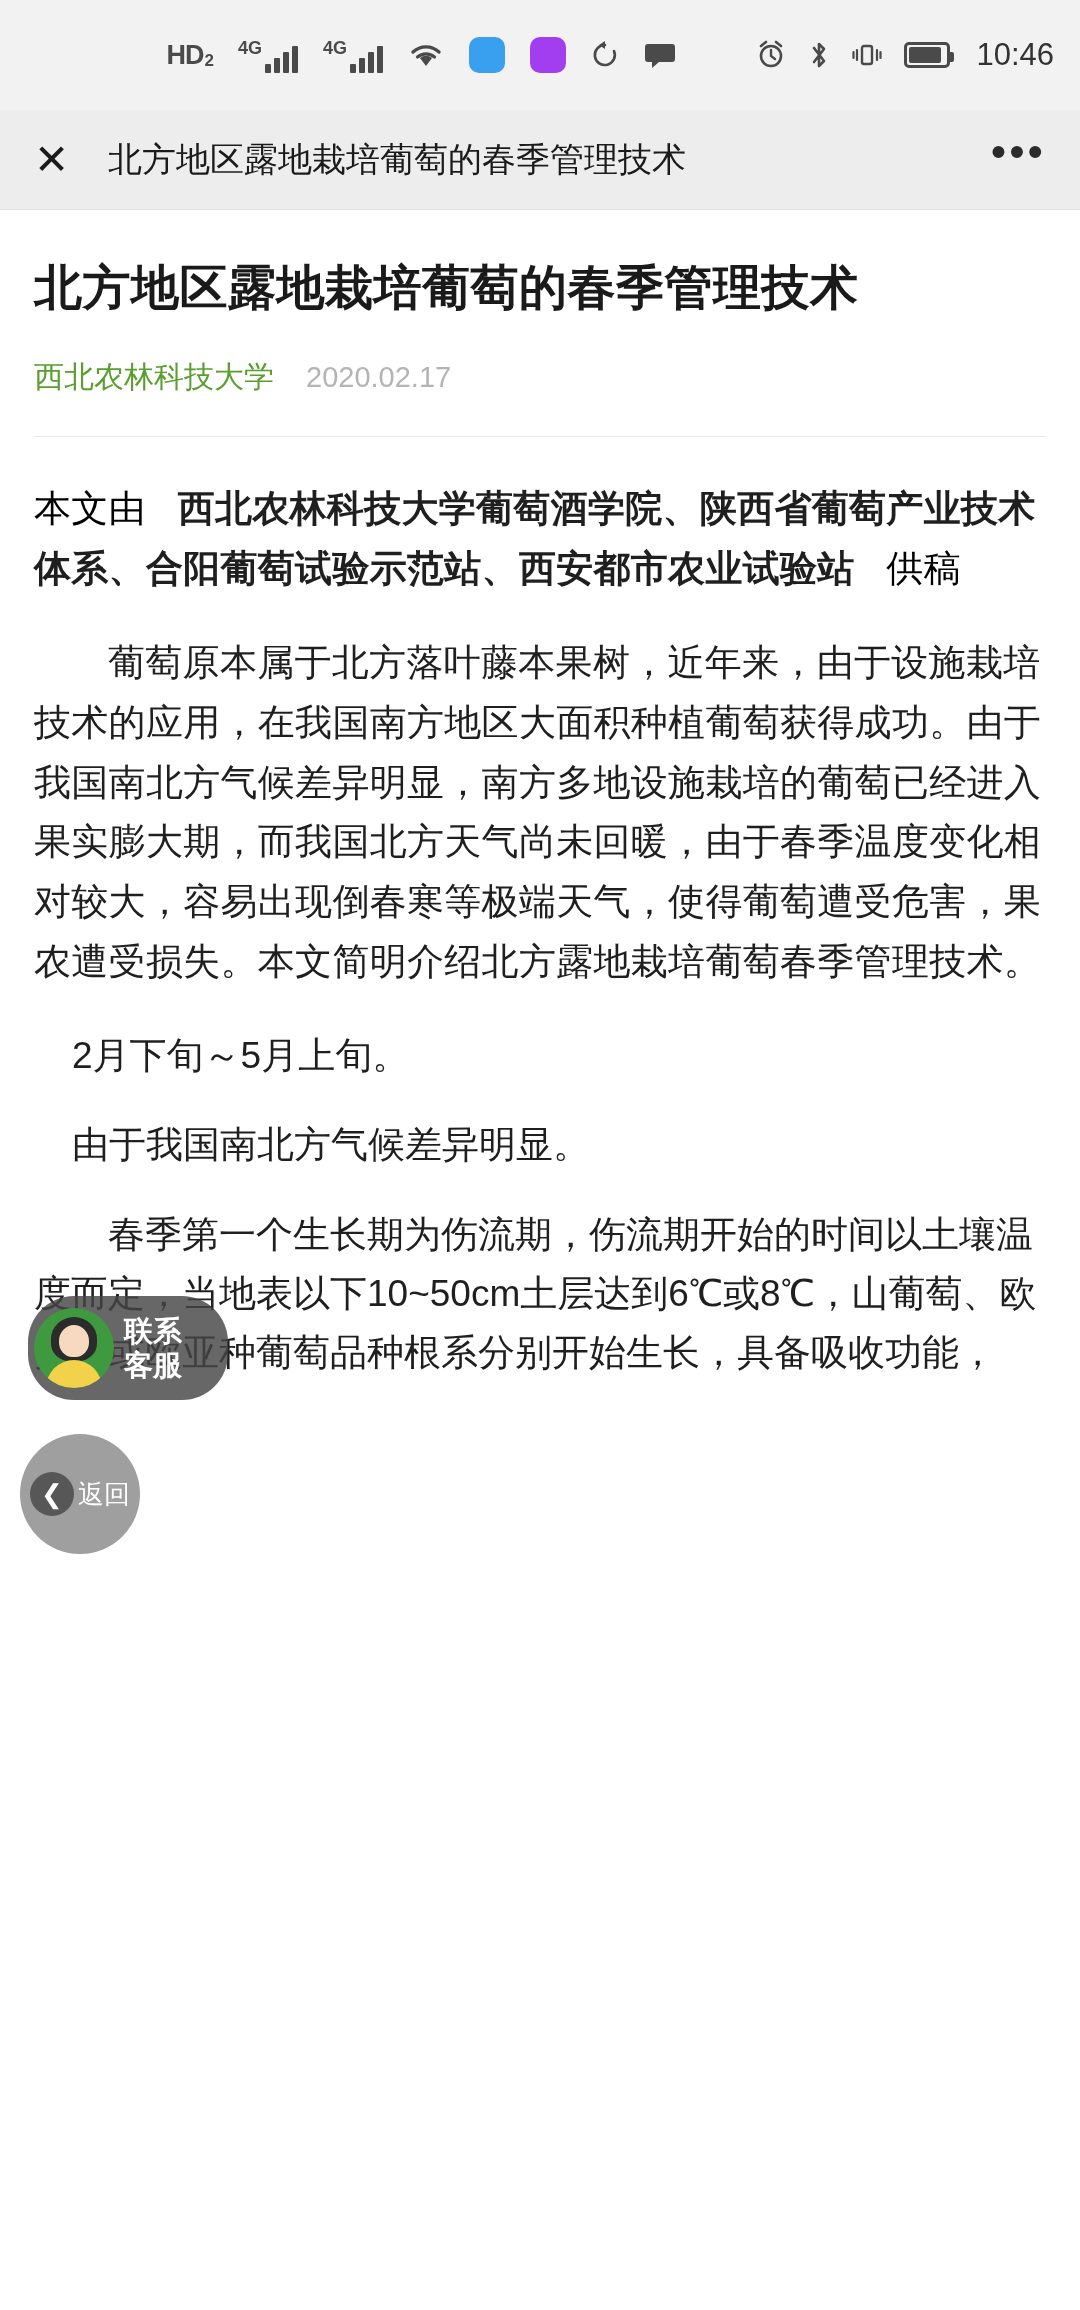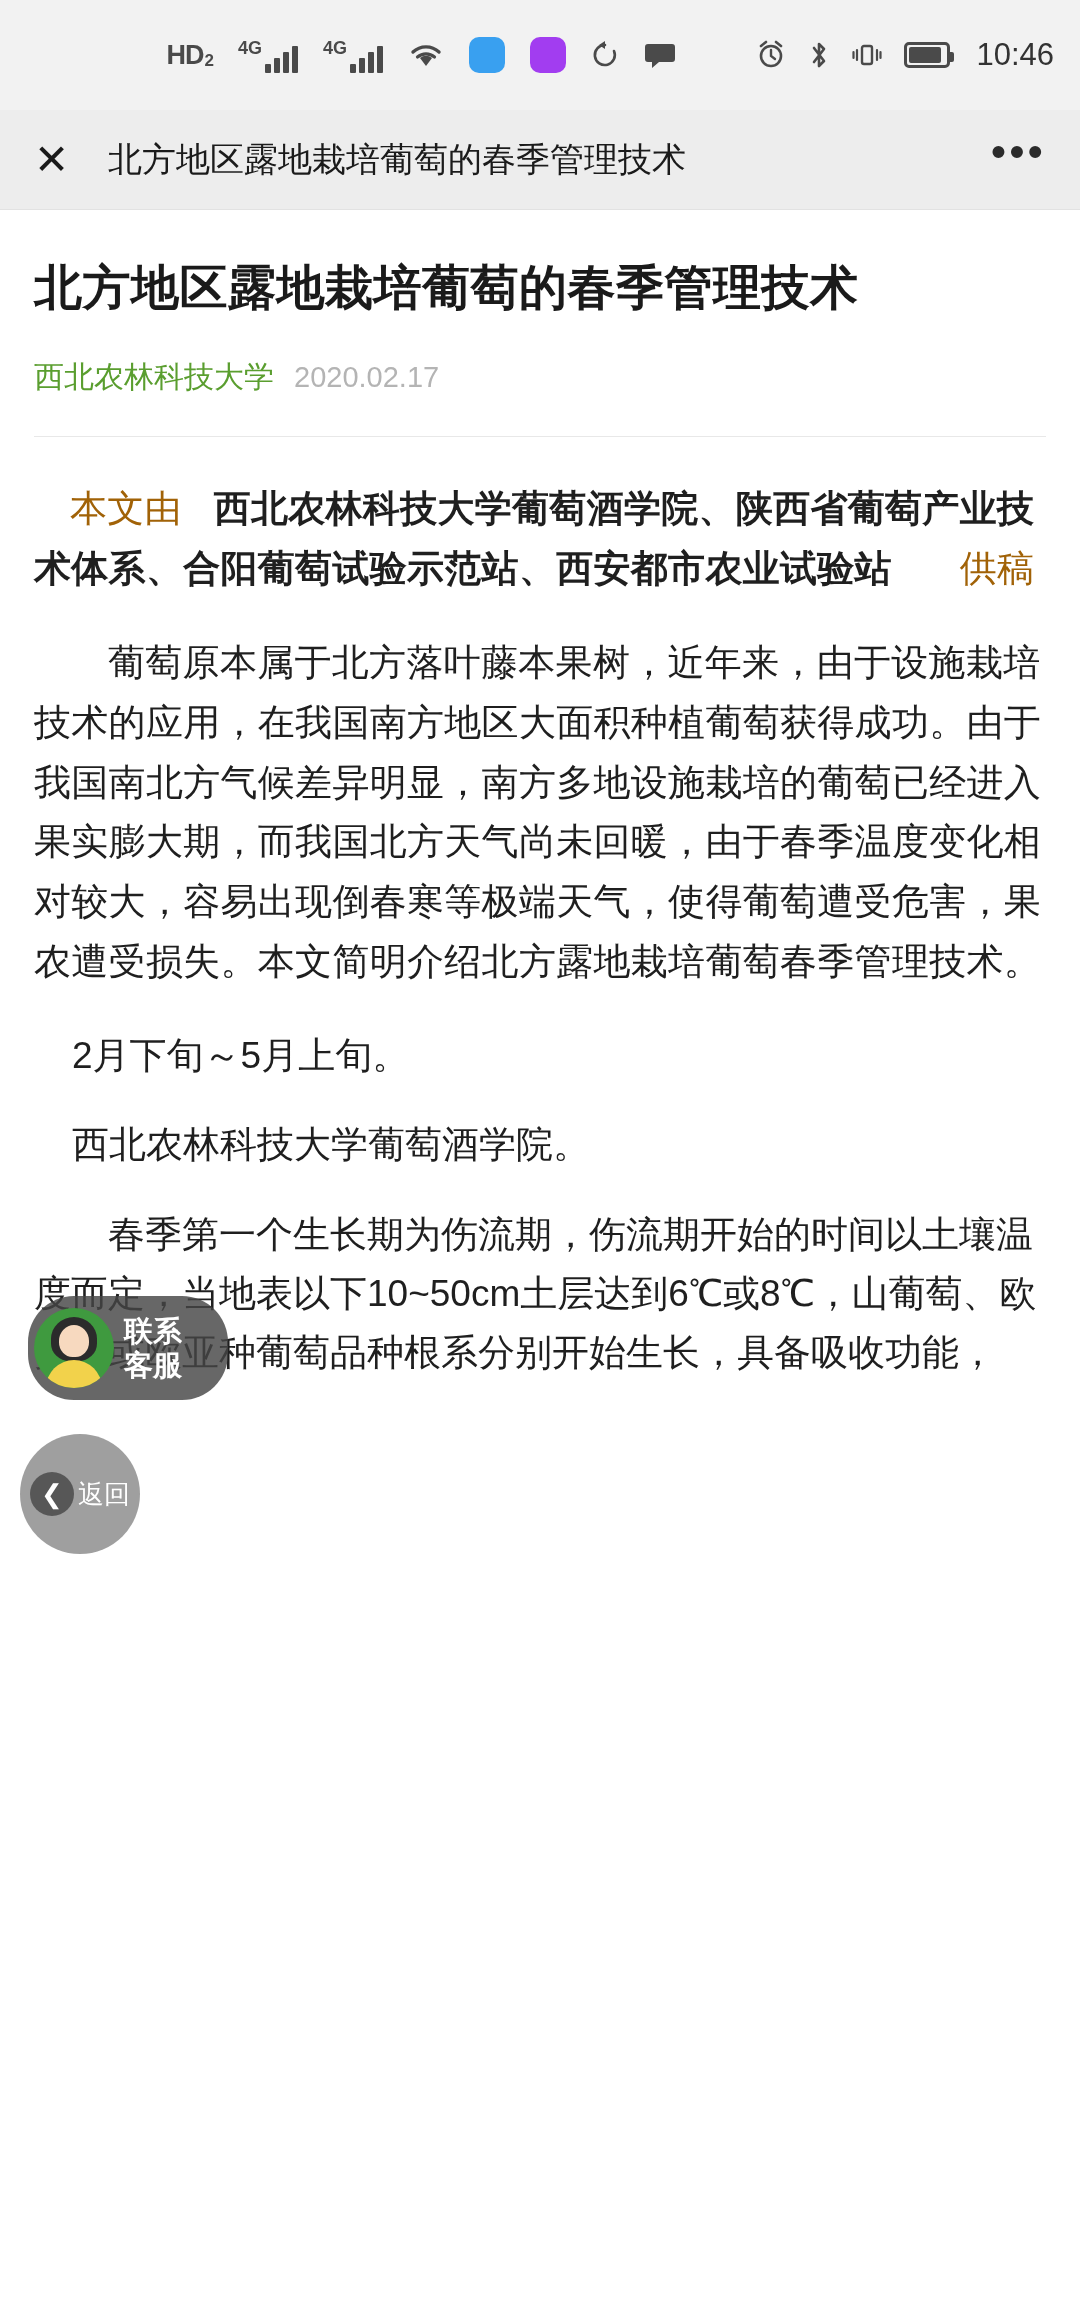--- a/index.html
+++ b/index.html
@@ -164,21 +164,21 @@
     font-size: 48px;
     line-height: 1.35;
     color: #1a1a1a;
     font-weight: bold;
     letter-spacing: 0.5px;
   }
   .meta-row {
     display: flex;
     align-items: baseline;
     margin-top: 36px;
-    gap: 20px;
+    gap: 32px;
     padding-bottom: 38px;
     border-bottom: 1px solid #e8e8e8;
   }
   .meta-account {
     color: #5a9e2f;
     font-size: 30px;
   }
   .meta-date {
     color: #b4b4b4;
     font-size: 29px;
@@ -188,21 +188,21 @@
     margin-top: 42px;
   }
   .para {
     font-size: 37px;
     line-height: 1.62;
     color: #1f1f1f;
     margin: 0 0 34px 0;
     letter-spacing: 0.3px;
   }
   .para.indent { text-indent: 2em; }
-  .lead .plain { color: #a16207; margin-left: 36px; }
+  .lead .plain { color: #000000; }
   .lead .strong { font-weight: bold; }
 
   .section-head {
     font-size: 38px;
     font-weight: bold;
     color: #1a1a1a;
     margin: 30px 0 30px 38px;
     letter-spacing: 1px;
   }
   .sub-para {
@@ -408,21 +408,21 @@
     <p class="para lead">
       <span class="plain">本文由</span>
       &nbsp;&nbsp;<span class="strong">西北农林科技大学葡萄酒学院、陕西省葡萄产业技术体系、合阳葡萄试验示范站、西安都市农业试验站</span>
       &nbsp;&nbsp;<span class="plain">供稿</span>
     </p>
 
     <p class="para indent">葡萄原本属于北方落叶藤本果树，近年来，由于设施栽培技术的应用，在我国南方地区大面积种植葡萄获得成功。由于我国南北方气候差异明显，南方多地设施栽培的葡萄已经进入果实膨大期，而我国北方天气尚未回暖，由于春季温度变化相对较大，容易出现倒春寒等极端天气，使得葡萄遭受危害，果农遭受损失。本文简明介绍北方露地栽培葡萄春季管理技术。</p>
 
 
     <p class="sub-para">2月下旬～5月上旬。</p>
-    <p class="sub-para">西北农林科技大学葡萄酒学院。</p>
+    <p class="sub-para">由于我国南北方气候差异明显。</p>
     <p class="sub-para full">春季第一个生长期为伤流期，伤流期开始的时间以土壤温度而定，当地表以下10~50cm土层达到6℃或8℃，山葡萄、欧美种或欧亚种葡萄品种根系分别开始生长，具备吸收功能，</p>
   </div>
 </div>
 
 <div class="service-float">
   <div class="service-avatar">
     <span class="hair"></span>
     <span class="face"></span>
     <span class="body"></span>
   </div>

